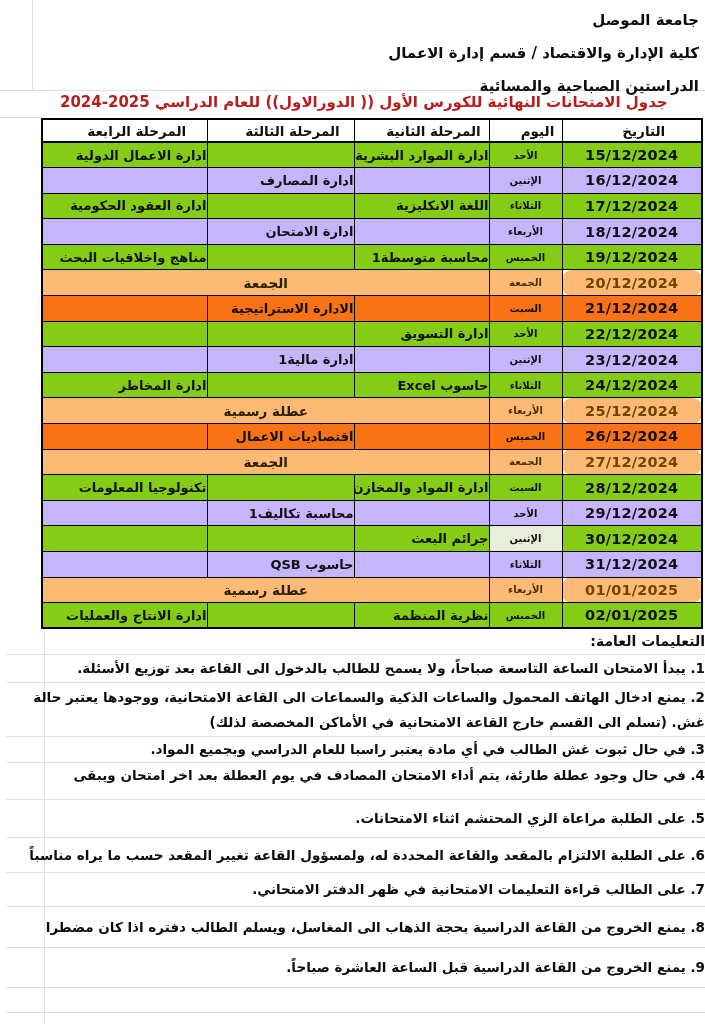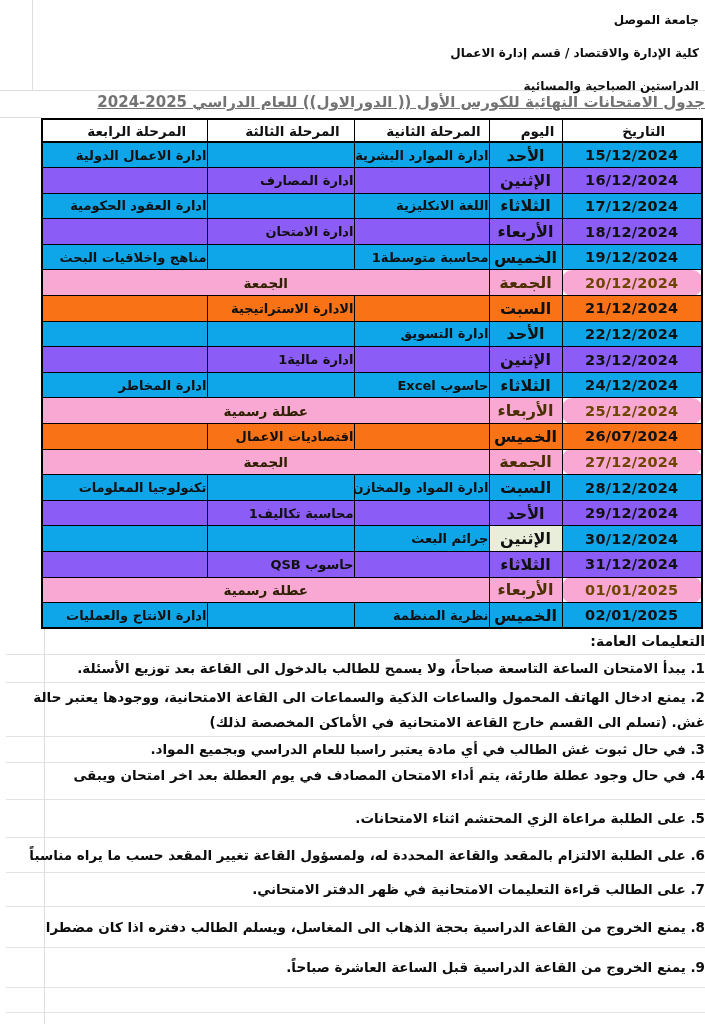--- a/index.html
+++ b/index.html
@@ -10,40 +10,40 @@
   }
   
   .gl{position:absolute;background:#dedede;}
   .gl-v1{left:32px;top:0;width:1px;height:90px;}
   .gl-v2{left:44px;top:628px;width:1px;height:396px;}
   .gl-h1{left:0;top:90px;width:705px;height:1px;}
   .gl-h2{left:0;top:117px;width:41px;height:1px;}
 
   
   #hdr{position:absolute;top:4px;right:6px;direction:rtl;text-align:right;
-       font-weight:bold;font-size:12px;line-height:33px;color:#0d0d0d;}
+       font-weight:bold;font-size:15px;line-height:33px;color:#0d0d0d;}
   #title{position:absolute;top:93px;left:60px;width:645px;direction:rtl;
-       text-align:right;font-weight:bold;font-size:15px;color:#737373;white-space:nowrap;text-decoration:underline;}
+       text-align:left;font-weight:bold;font-size:15px;color:#b91c1c;white-space:nowrap;}
 
   
   #exam-table{position:absolute;top:118px;left:41px;width:662px;
        border-collapse:collapse;direction:rtl;table-layout:fixed;
        border:2px solid #000;}
   #exam-table td,#exam-table th{border:1px solid #000;padding:0;overflow:hidden;white-space:nowrap;}
   #exam-table thead tr{height:23px;}
   #exam-table thead th{background:#fff;font-size:13.5px;font-weight:bold;border-bottom:2px solid #000;text-align:center;padding-left:24px;}
   #exam-table tbody tr{height:25.6px;}
   .c-date{text-align:center;font-size:14.5px;font-weight:bold;letter-spacing:0.2px;}
-  .c-day{text-align:center;font-size:16px;font-weight:bold;}
+  .c-day{text-align:center;font-size:10px;font-weight:bold;}
   .subj{text-align:right;padding-right:3px;padding-left:2px;font-size:13px;font-weight:bold;}
   .c-merged{text-align:center;font-size:13.5px;font-weight:bold;color:#2e2000;}
-  tr.y td{background:#0ea5e9;}
-  tr.g td{background:#8b5cf6;}
+  tr.y td{background:#84cc16;}
+  tr.g td{background:#c4b5fd;}
   tr.gl2 td{background:#f97316;}
-  tr.o td{background:#f9a8d4;}
+  tr.o td{background:#fdba74;}
   tr.o .c-date{color:#6E4500;border-radius:10px;}
   tr.o .c-day{color:#4a3000;}
   td.day-g{background:#E9EEDA !important;}
 
   
   #notes{position:absolute;top:628px;left:6px;width:705px;direction:rtl;}
   .note-row{box-sizing:border-box;border-bottom:1px solid #e2e2e2;
        display:flex;align-items:center;padding-right:6px;padding-left:4px;
        font-weight:bold;font-size:13.5px;line-height:25px;color:#0d0d0d;}
   .note-heading{font-size:14px;}
@@ -152,21 +152,21 @@
       <td class="subj">حاسوب Excel</td>
       <td class="subj"></td>
       <td class="subj">ادارة المخاطر</td>
     </tr>
     <tr class="o">
       <td class="c-date">25/12/2024</td>
       <td class="c-day">الأربعاء</td>
       <td class="c-merged" colspan="3">عطلة رسمية</td>
     </tr>
     <tr class="gl2">
-      <td class="c-date">26/07/2024</td>
+      <td class="c-date">26/12/2024</td>
       <td class="c-day">الخميس</td>
       <td class="subj"></td>
       <td class="subj">اقتصاديات الاعمال</td>
       <td class="subj"></td>
     </tr>
     <tr class="o">
       <td class="c-date">27/12/2024</td>
       <td class="c-day">الجمعة</td>
       <td class="c-merged" colspan="3">الجمعة</td>
     </tr>

